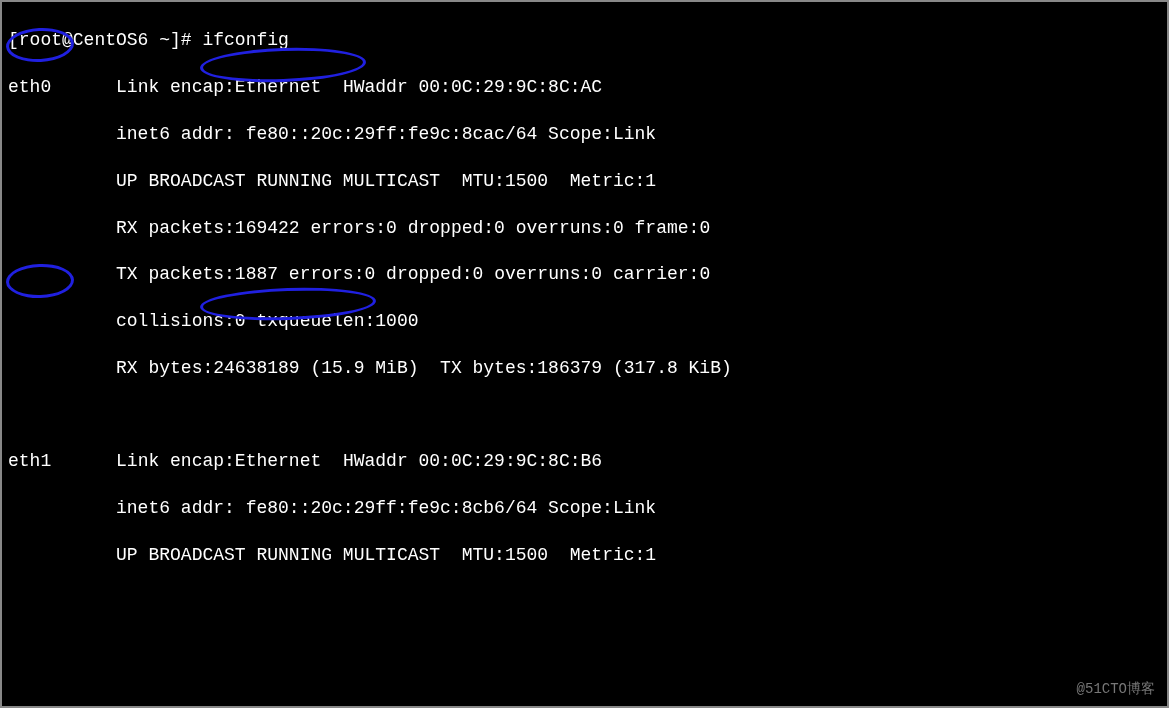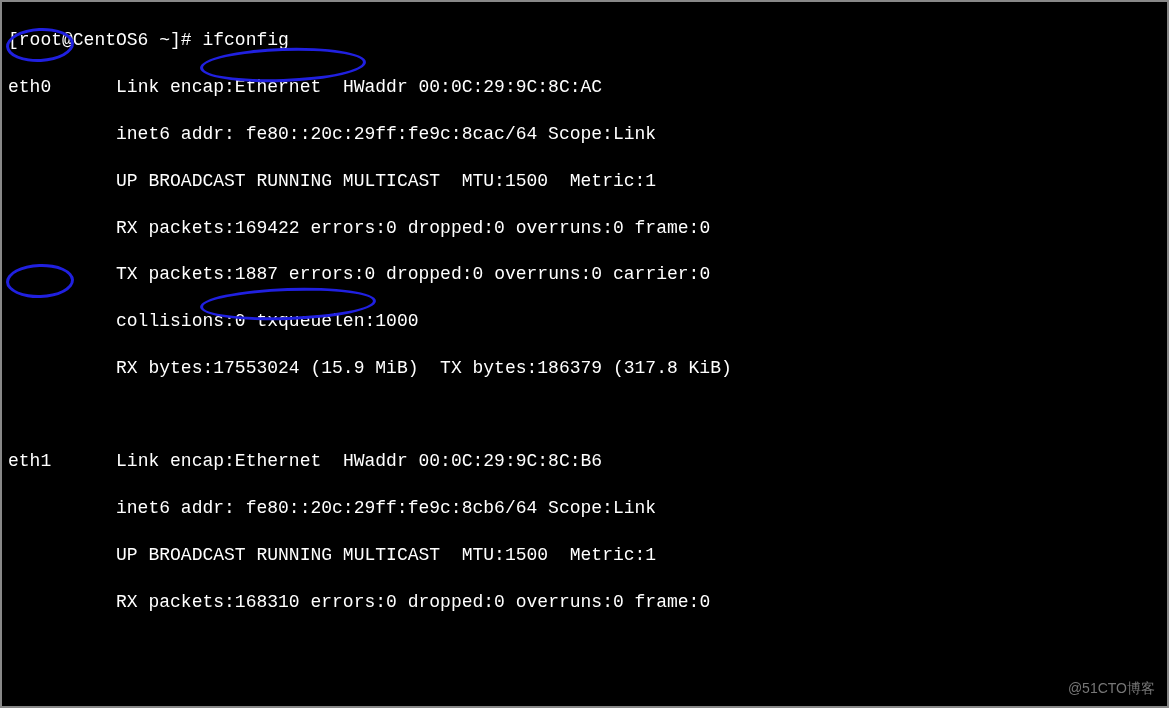--- a/index.html
+++ b/index.html
@@ -20,21 +20,21 @@
     padding: 4px 6px;
     line-height: 1.3;
     white-space: pre;
   }
   .line { display: block; }
   .watermark {
     position: absolute;
     bottom: 8px;
     right: 12px;
     color: #777;
-    font-family: Liberation Sans, sans-serif;
+    font-family: Liberation Mono, monospace;
     font-size: 14px;
   }
   
   .annot {
     position: absolute;
     border: 3px solid #2020e0;
     border-radius: 50%;
     background: transparent;
     pointer-events: none;
   }
@@ -47,26 +47,25 @@
 <body>
 
 <div class="terminal">
 <span class="line"><span>[root@CentOS6 ~]#</span> <span>ifconfig</span></span>
 <span class="line"><span>eth0</span>      Link encap:<span>Ethernet</span>  HWaddr <span>00:0C:29:9C:8C:AC</span></span>
 <span class="line">          inet6 addr: <span>fe80::20c:29ff:fe9c:8cac/64</span> Scope:<span>Link</span></span>
 <span class="line">          <span>UP BROADCAST RUNNING MULTICAST</span>  MTU:<span>1500</span>  Metric:<span>1</span></span>
 <span class="line">          RX packets:<span>169422</span> errors:<span>0</span> dropped:<span>0</span> overruns:<span>0</span> frame:<span>0</span></span>
 <span class="line">          TX packets:<span>1887</span> errors:<span>0</span> dropped:<span>0</span> overruns:<span>0</span> carrier:<span>0</span></span>
 <span class="line">          collisions:<span>0</span> txqueuelen:<span>1000</span></span>
-<span class="line">          RX bytes:<span>17553024</span> (<span>15.9 MiB</span>)  TX bytes:<span>186379</span> (<span>317.8 KiB</span>)</span>
+<span class="line">          RX bytes:<span>24638189</span> (<span>15.9 MiB</span>)  TX bytes:<span>186379</span> (<span>317.8 KiB</span>)</span>
 <span class="line"> </span>
 <span class="line"><span>eth1</span>      Link encap:<span>Ethernet</span>  HWaddr <span>00:0C:29:9C:8C:B6</span></span>
 <span class="line">          inet6 addr: <span>fe80::20c:29ff:fe9c:8cb6/64</span> Scope:<span>Link</span></span>
 <span class="line">          <span>UP BROADCAST RUNNING MULTICAST</span>  MTU:<span>1500</span>  Metric:<span>1</span></span>
-<span class="line">          RX packets:<span>168310</span> errors:<span>0</span> dropped:<span>0</span> overruns:<span>0</span> frame:<span>0</span></span>
 
 
 
 
 
 
 
 
 
 

